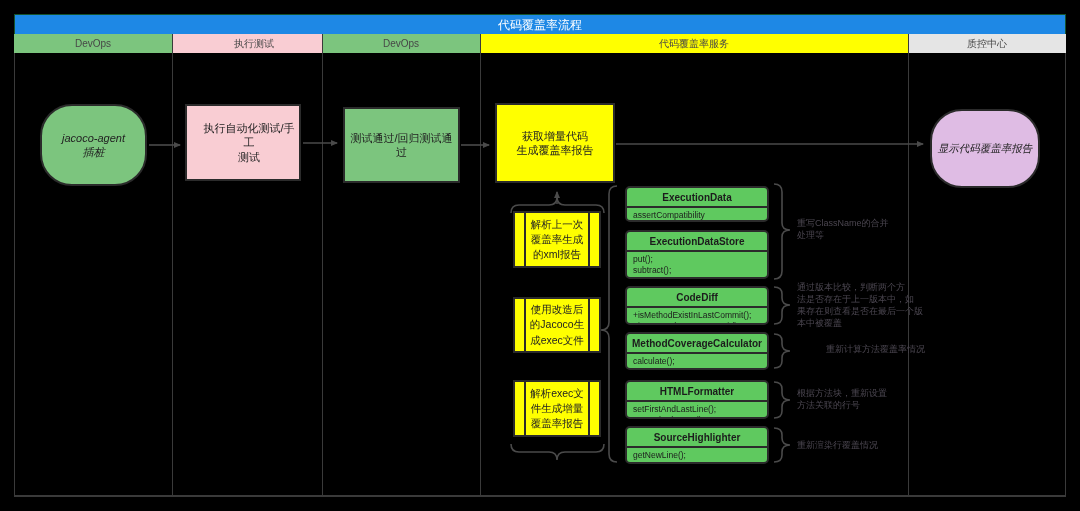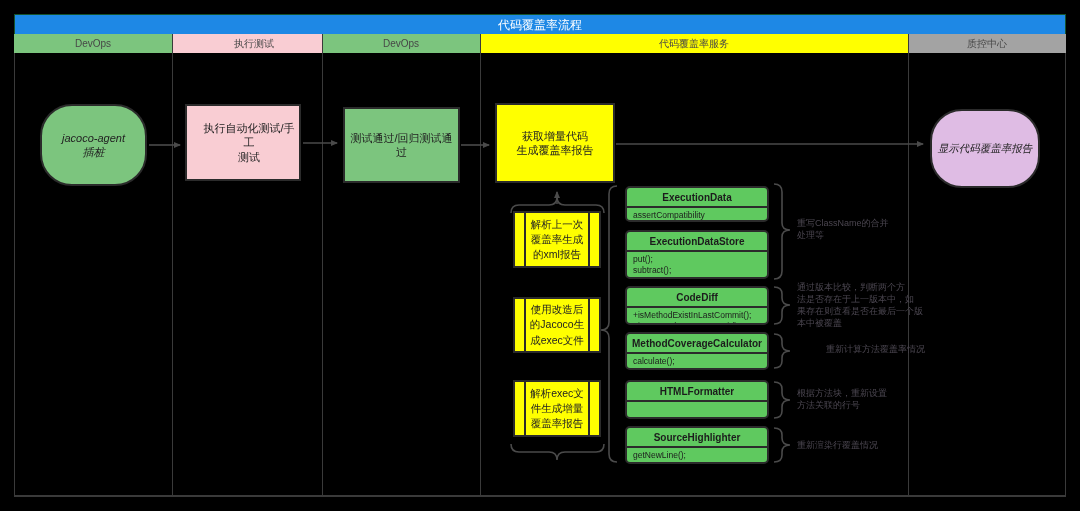--- a/index.html
+++ b/index.html
@@ -41,21 +41,21 @@
 <div class="canvas">
 
   <div class="frame"></div>
 
   <div class="titlebar">代码覆盖率流程</div>
 
   <div class="lane-hdr" style="left: 14px; width: 158px; background-color: rgb(124, 197, 126);">DevOps</div>
   <div class="lane-hdr" style="left: 172px; width: 164px; background-color: rgb(249, 205, 211);">执行测试</div>
   <div class="lane-hdr" style="left: 322px; width: 158px; background-color: rgb(124, 197, 126);">DevOps</div>
   <div class="lane-hdr" style="left: 480px; width: 428px; background-color: rgb(255, 255, 0);">代码覆盖率服务</div>
-  <div class="lane-hdr" style="left: 908px; width: 158px; background-color: #a3a3a3;">质控中心</div>
+  <div class="lane-hdr" style="left: 908px; width: 158px; background-color: #e5e5e5;">质控中心</div>
 
   <div class="vsep" style="left:172px;"></div>
   <div class="vsep" style="left:322px;"></div>
   <div class="vsep" style="left:480px;"></div>
   <div class="vsep" style="left:908px;"></div>
 
   <div class="shape stadium" style="left:40px;top:104px;width:107px;height:82px;">jacoco-agent
 插桩</div>
 
   <div class="shape box-pink" style="left:185px;top:104px;width:116px;height:77px;padding-left:12px;">执行自动化测试/手工
@@ -114,20 +114,24 @@
   </div>
   <div class="cls" style="top:332px;height:38px;">
     <div class="cls-title">MethodCoverageCalculator</div>
     <div class="cls-body">
       <div>calculate();</div>
       <div>getMethodCoveredDto();</div>
     </div>
   </div>
   <div class="cls" style="top:380px;height:39px;">
     <div class="cls-title">HTMLFormatter</div>
+    <div class="cls-body">
+      <div>setFirstAndLastLine();</div>
+      <div>getMethodName();</div>
+    </div>
   </div>
   <div class="cls" style="top:426px;height:38px;">
     <div class="cls-title">SourceHighlighter</div>
     <div class="cls-body">
       <div>getNewLine();</div>
       <div>getLine();</div>
     </div>
   </div>
 
   <div class="anno" style="top:217px;">重写ClassName的合并

